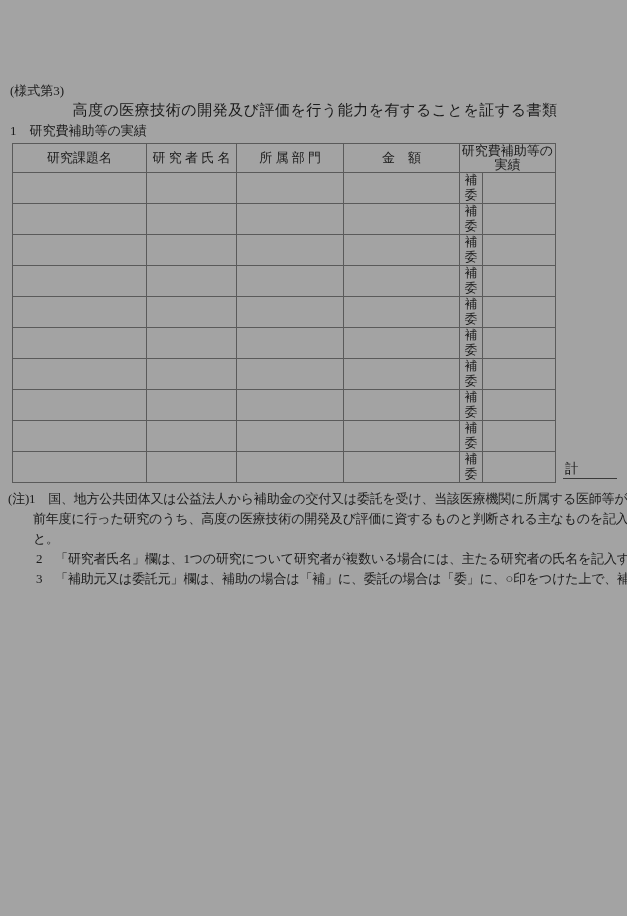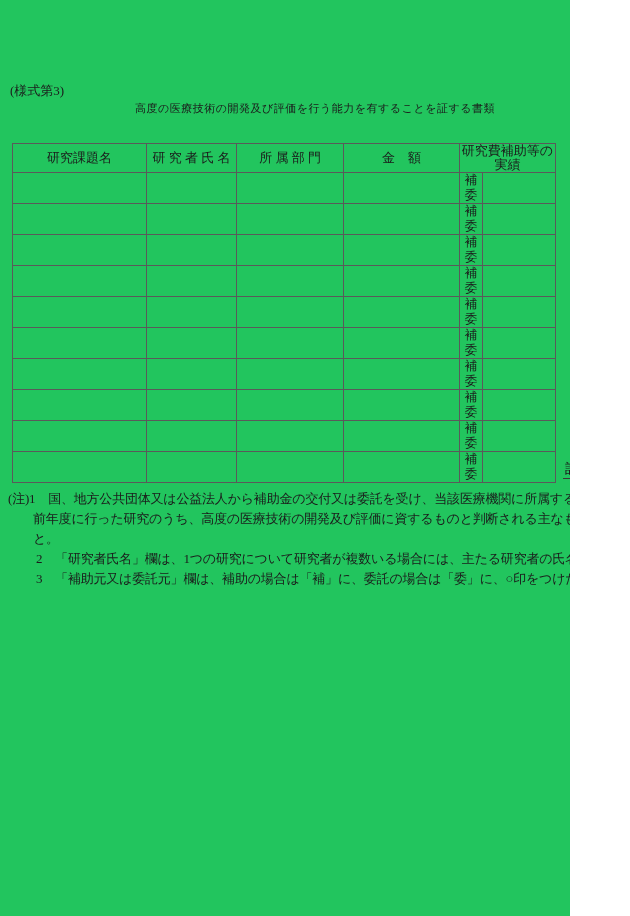--- a/index.html
+++ b/index.html
@@ -3,27 +3,27 @@
 <meta charset="utf-8">
 <style>
   * { margin:0; padding:0; box-sizing:border-box; }
   html,body { background:#ffffff; }
   body {
     font-family:"Liberation Serif","DejaVu Serif",serif;
     color:#1b1b1b;
   }
   .page {
     position:relative;
-    width:570px; height:916px;
-    background:#22c55e;
+    width:627px; height:916px;
+    background:#a3a3a3;
     overflow:hidden;
     font-size:13px;
   }
   .form-label { position:absolute; left:10px; top:82px; font-size:13px; }
-  .doc-title  { position:absolute; left:0; top:101px; width:630px; text-align:center; font-size:11px; letter-spacing:0.5px; }
+  .doc-title  { position:absolute; left:0; top:101px; width:630px; text-align:center; font-size:15px; letter-spacing:0.5px; }
   .section-heading { position:absolute; left:10px; top:122px; font-size:13px; }
 
   table.grid {
     position:absolute; left:12px; top:143px;
     width:543px;
     border-collapse:collapse; table-layout:fixed;
   }
   table.grid th, table.grid td {
     border:1px solid #5a5a5a;
     padding:0;
@@ -61,20 +61,21 @@
   .nl4 { left:36px; top:570px; }
   .nl5 { left:45px; top:590px; }
 </style>
 </head>
 <body>
 
 <div class="page">
 
   <div class="form-label">(様式第3)</div>
   <div class="doc-title">高度の医療技術の開発及び評価を行う能力を有することを証する書類</div>
+  <div class="section-heading">1　研究費補助等の実績</div>
 
   <table class="grid">
     <colgroup>
       <col style="width:134px">
         <col style="width:90px">
         <col style="width:107px">
       <col style="width:116px">
         <col style="width:23px">
         <col style="width:73px">
     </colgroup>

